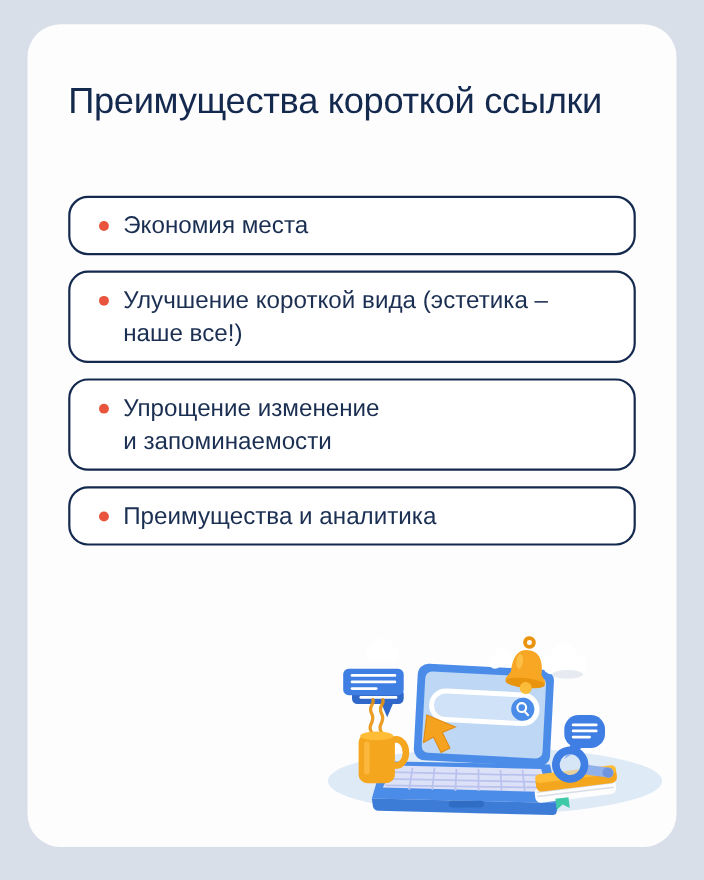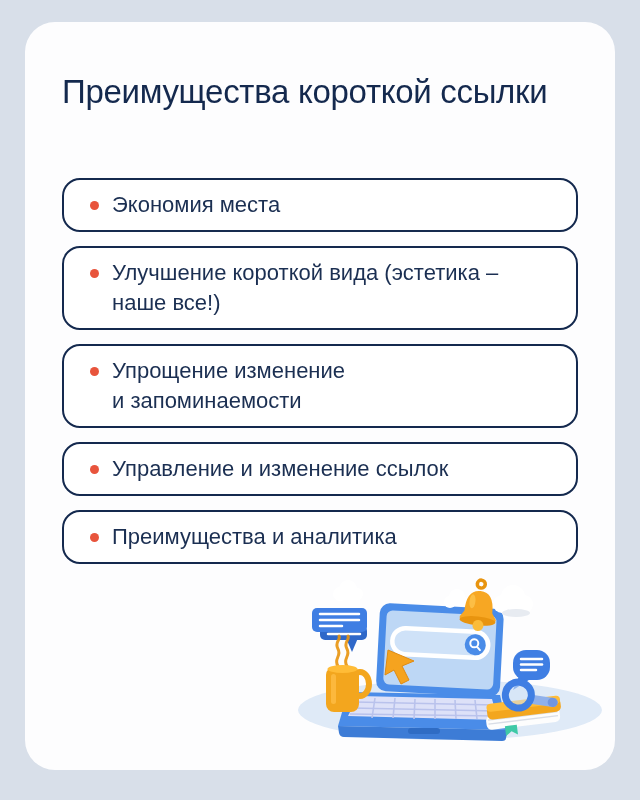--- a/index.html
+++ b/index.html
@@ -56,24 +56,20 @@
       </div>
       <div class="item">
         <span class="bullet"></span>
         <span class="item-text">Улучшение короткой вида (эстетика –
 наше все!)</span>
       </div>
       <div class="item">
         <span class="bullet"></span>
         <span class="item-text">Упрощение изменение
 и запоминаемости</span>
-      </div>
-      <div class="item">
-        <span class="bullet"></span>
-        <span class="item-text">Управление и изменение ссылок</span>
       </div>
       <div class="item">
         <span class="bullet"></span>
         <span class="item-text">Преимущества и аналитика</span>
       </div>
     </div>
 
     <svg class="illustration" viewBox="0 0 330 202" xmlns="http://www.w3.org/2000/svg" aria-hidden="true">
 
       <ellipse cx="170" cy="142" rx="152" ry="30" fill="#dfeaf7"></ellipse>

